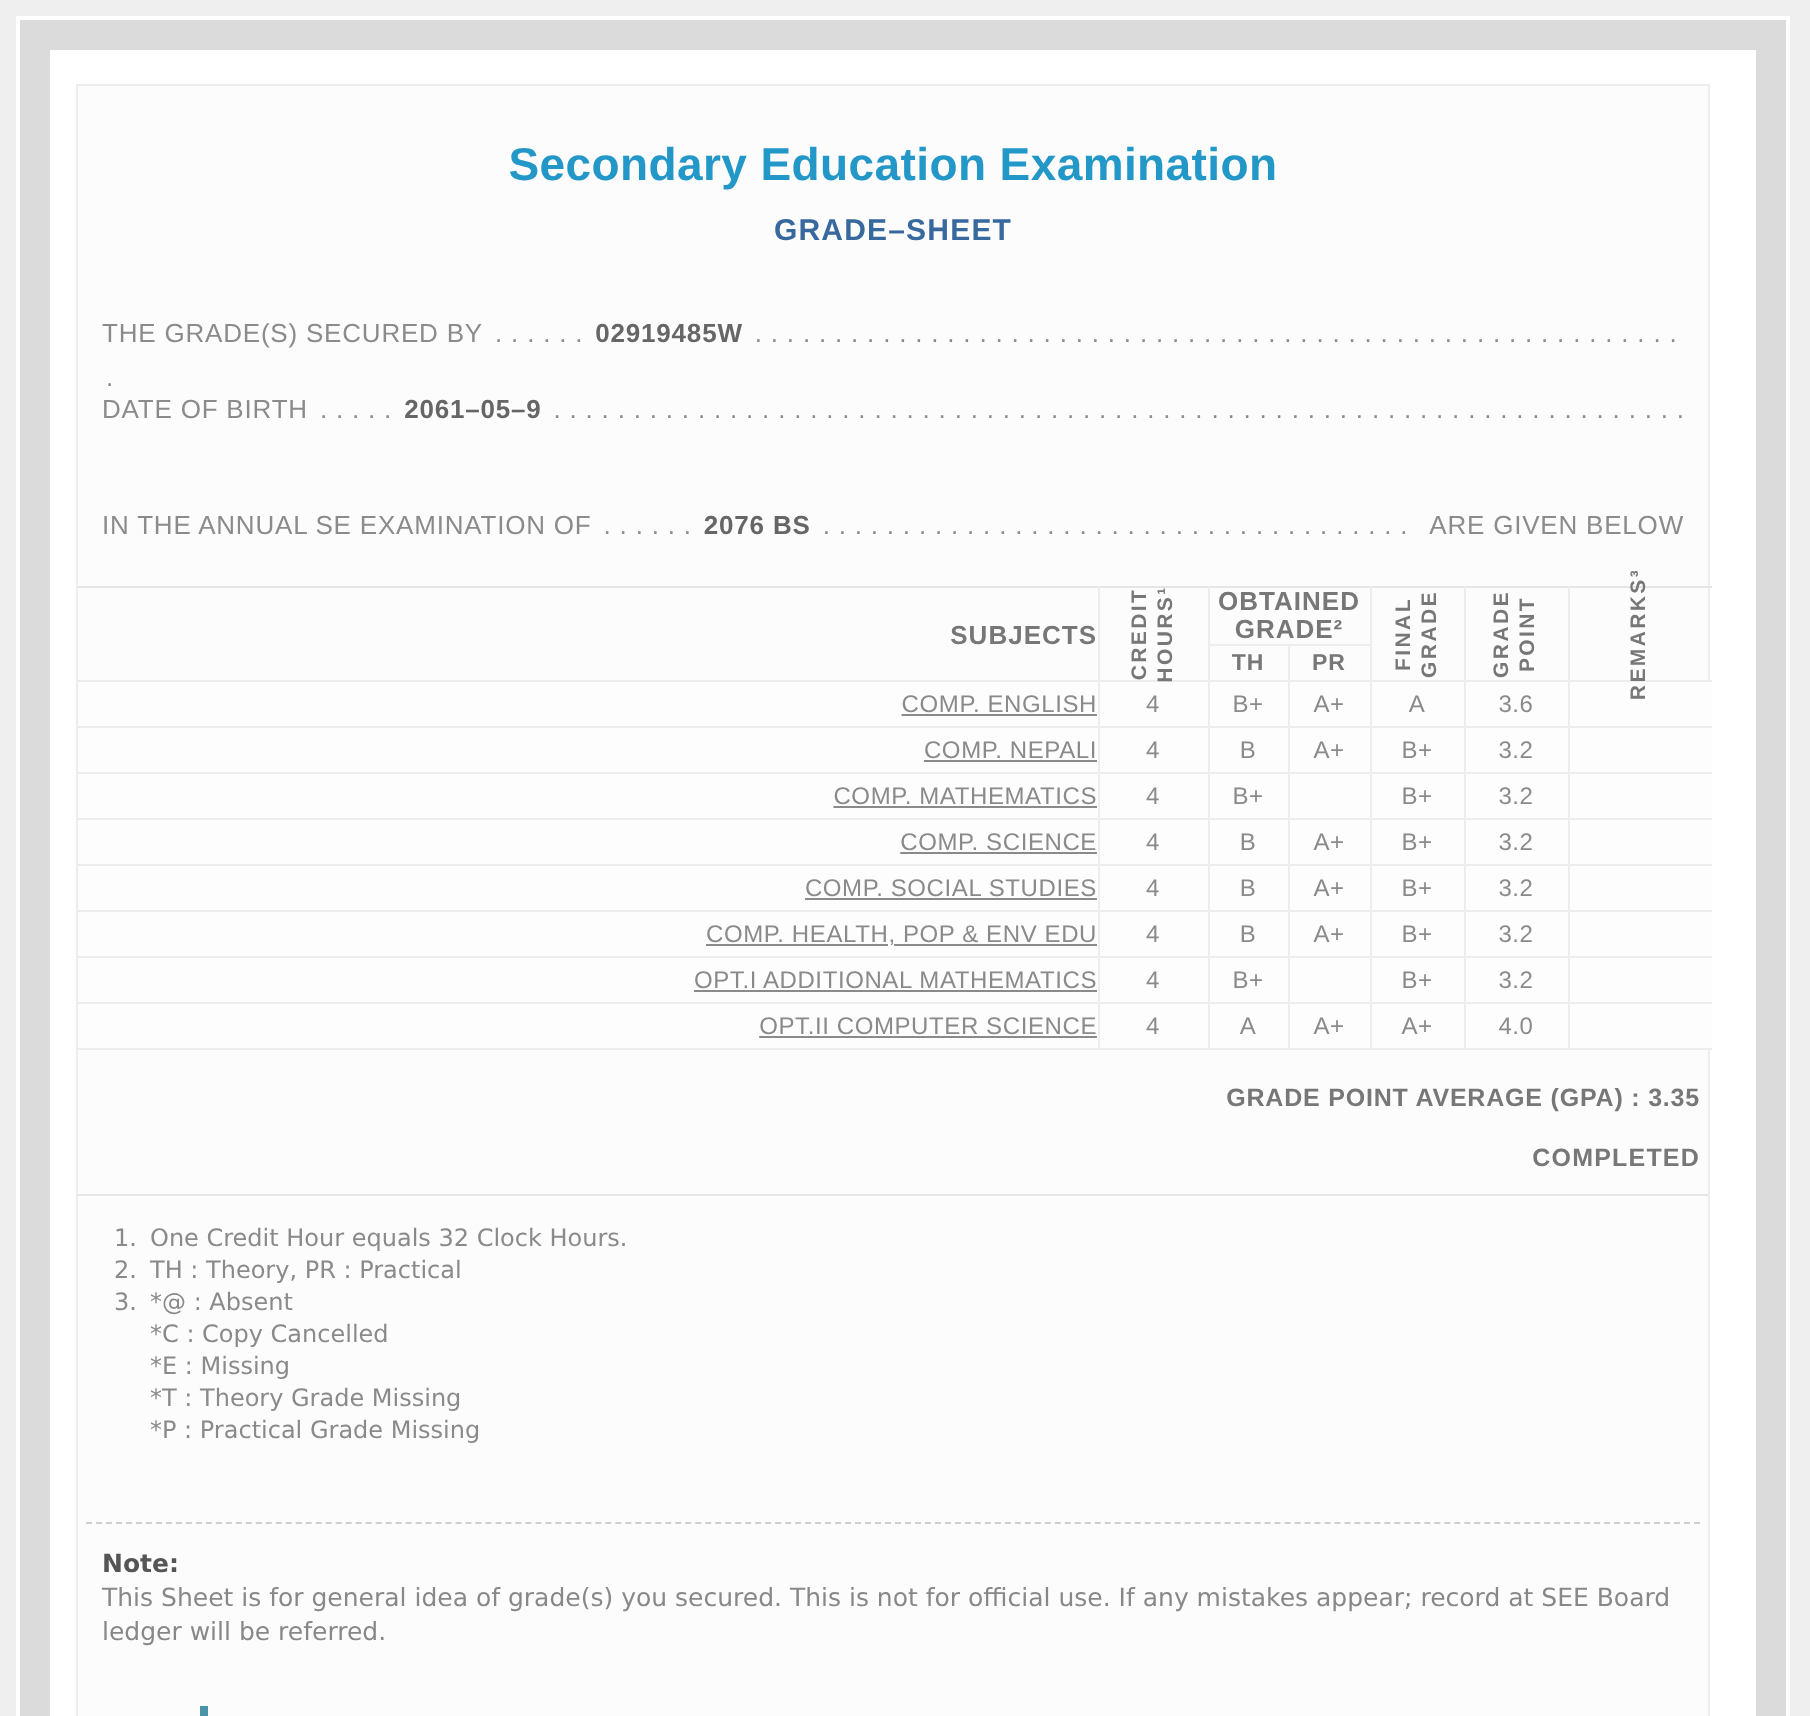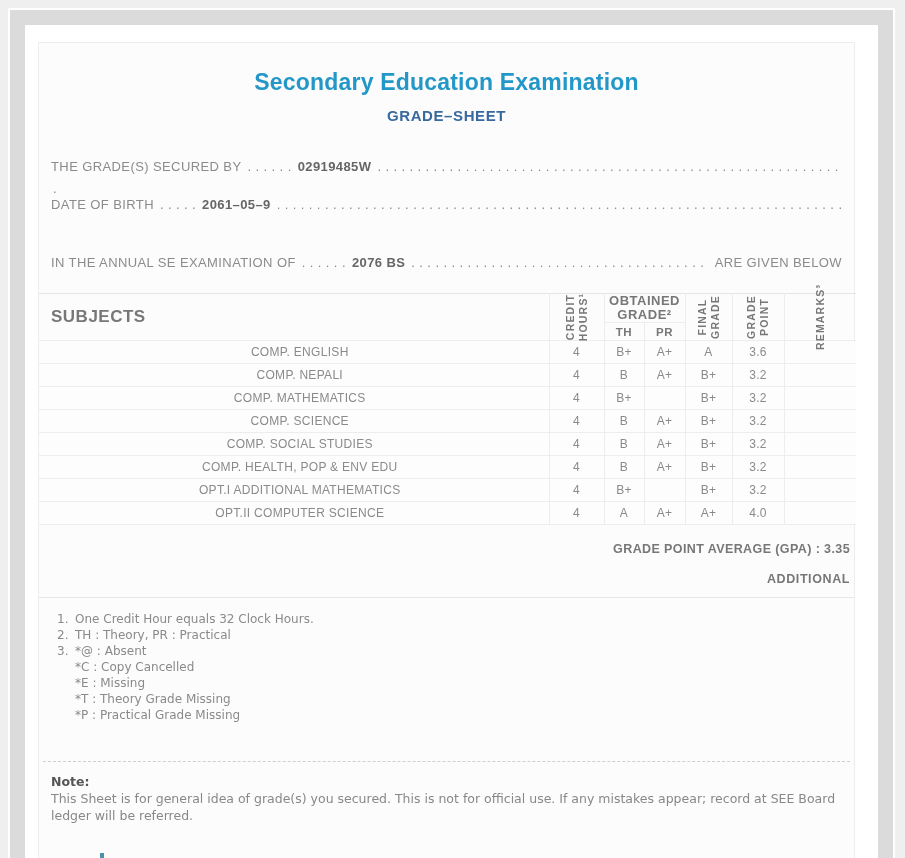--- a/index.html
+++ b/index.html
@@ -41,39 +41,39 @@
 
   table.grades {
     width:100%; border-collapse:collapse; margin-top:22px; table-layout:fixed;
   }
   table.grades th, table.grades td { border:1px solid #ededed; }
   table.grades th:first-child, table.grades td:first-child { border-left:none; }
   table.grades th:last-child, table.grades td:last-child { border-right:none; }
   table.grades thead tr:first-child th { border-top:1px solid #e5e5e5; }
 
   th.subjects-h {
-    text-align:left; padding-left:12px; font-size:17px; color:#777;
+    text-align:right; padding-left:12px; font-size:13px; color:#777;
     letter-spacing:0.5px; height:45px; vertical-align:middle;
   }
   th.vert { position:relative; height:45px; }
   th.vert .vtext {
     position:absolute; left:50%; top:50%;
     transform:translate(-50%,-50%) rotate(-90deg);
     font-size:10.5px; font-weight:bold; color:#777; letter-spacing:1.2px;
     line-height:13px; white-space:nowrap; text-align:center;
   }
   th.vert .vtext span { display:block; }
   th.obtained { font-size:13px; color:#777; letter-spacing:0.5px; line-height:14px; }
   tr.subrow th { height:18px; font-size:11.5px; color:#777; letter-spacing:0.5px; }
 
   table.grades tbody td {
     height:23px; font-size:12px; color:#8a8a8a; text-align:center;
     letter-spacing:0.3px; background:#fdfdfd;
   }
-  table.grades tbody td.subject { text-align:center; padding-left:12px; }
+  table.grades tbody td.subject { text-align:right; padding-left:12px;text-decoration:underline; }
 
   .gpa-line {
     margin-top:16px; text-align:right; padding-right:4px; font-size:12.5px;
     font-weight:bold; color:#777; letter-spacing:0.4px; line-height:16px;
   }
   .status-line {
     margin-top:14px; text-align:right; padding-right:4px; font-size:12.5px;
     font-weight:bold; color:#777; letter-spacing:0.6px; line-height:16px;
   }
   .sep { margin-top:10px; border-top:1px solid #e7e7e7; }
@@ -245,21 +245,21 @@
         <td>A</td>
         <td>A+</td>
         <td>A+</td>
         <td>4.0</td>
         <td></td>
       </tr>
     </tbody>
   </table>
 
   <div class="gpa-line">GRADE POINT AVERAGE (GPA) : 3.35</div>
-  <div class="status-line">ADDITIONAL</div>
+  <div class="status-line">COMPLETED</div>
   <div class="sep"></div>
 
   <div class="footnotes">
     <div class="fn-line">
       <span class="fn-num">1.</span>
       <span>One Credit Hour equals 32 Clock Hours.</span>
     </div>
     <div class="fn-line">
       <span class="fn-num">2.</span>
       <span>TH : Theory, PR : Practical</span>

